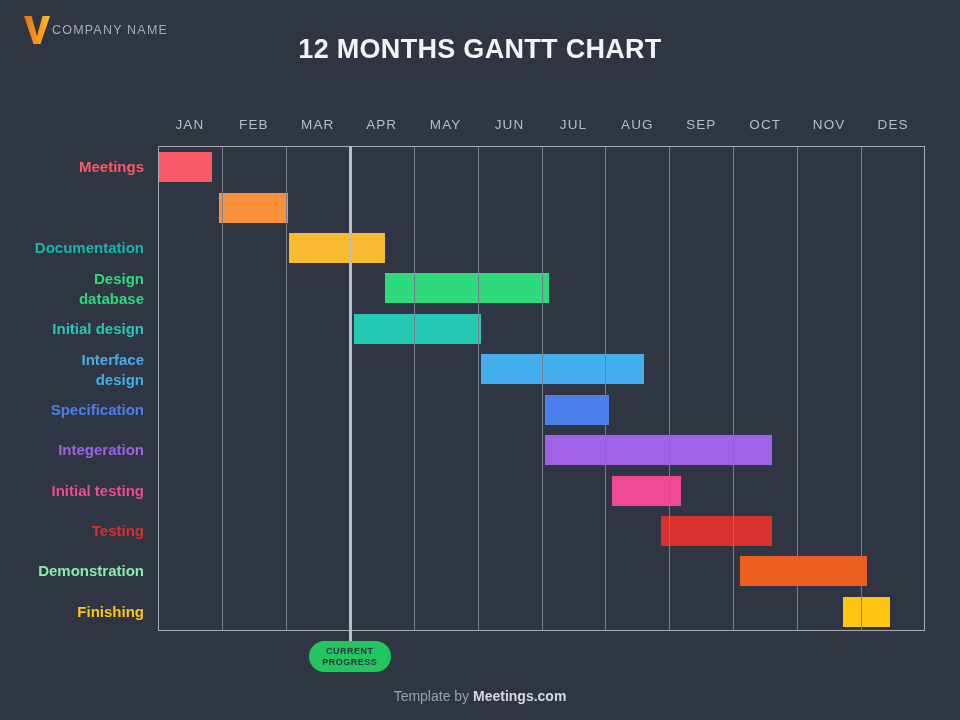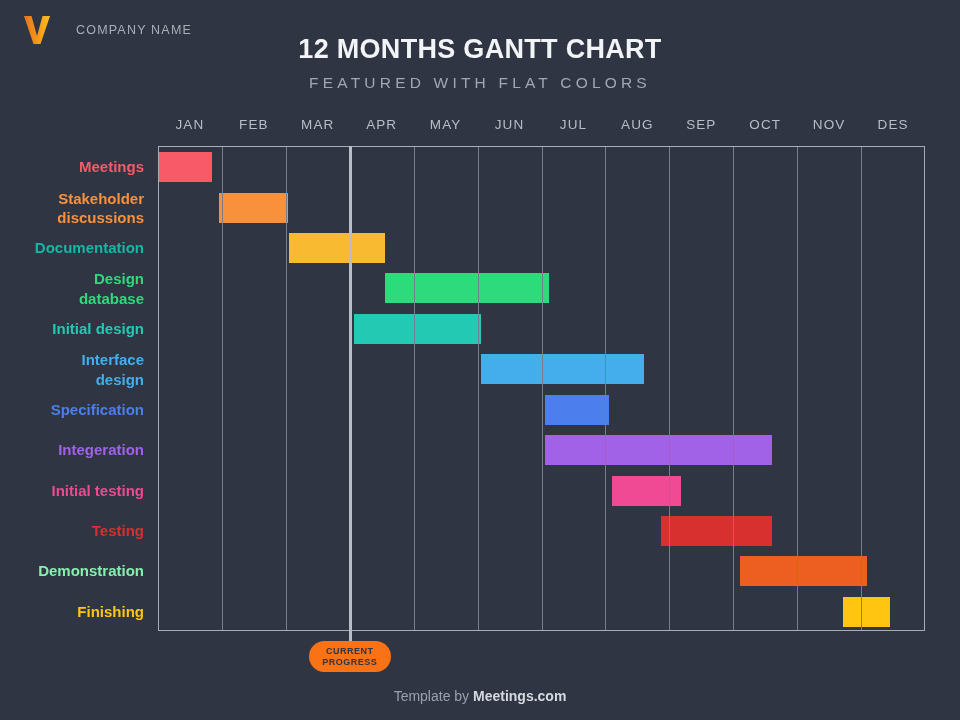--- a/index.html
+++ b/index.html
@@ -17,21 +17,21 @@
     color: #ffffff;
   }
 
   
   .brand {
     position: absolute;
     left: 22px;
     top: 14px;
     display: flex;
     align-items: center;
-    gap: 24px;
+    gap: 0;
   }
   .brand-logo { width: 30px; height: 32px; display: block; }
   .brand-name {
     font-size: 12.5px;
     letter-spacing: 1.2px;
     color: #a9adb8;
     font-weight: 400;
     white-space: nowrap;
   }
 
@@ -137,21 +137,21 @@
     padding-right: 6px;
   }
 
   
   .progress-badge {
     position: absolute;
     top: 641px;
     width: 82px;
     height: 31px;
     border-radius: 16px;
-    background: #f97316;
+    background: #22c55e;
     color: #2f3542;
     font-size: 9px;
     font-weight: bold;
     letter-spacing: 0.5px;
     line-height: 1.22;
     display: flex;
     flex-direction: column;
     justify-content: center;
     text-align: center;
   }
@@ -179,21 +179,20 @@
         <stop offset="100%" stop-color="#fbbf24"></stop>
       </linearGradient>
     </defs>
     <path d="M2 2 L9.5 2 L15 22 L20.5 2 L28 2 L18.5 30 L11.5 30 Z" fill="url(#vgrad)"></path>
   </svg>
   <span class="brand-name">COMPANY NAME</span>
 </div>
 
 <div class="title-block">
   <div class="chart-title">12 MONTHS GANTT CHART</div>
-  <div class="chart-subtitle">FEATURED WITH FLAT COLORS</div>
 </div>
 
 <div class="months" id="months">
     <div class="month">JAN</div>
     <div class="month">FEB</div>
     <div class="month">MAR</div>
     <div class="month">APR</div>
     <div class="month">MAY</div>
     <div class="month">JUN</div>
     <div class="month">JUL</div>
@@ -201,24 +200,20 @@
     <div class="month">SEP</div>
     <div class="month">OCT</div>
     <div class="month">NOV</div>
     <div class="month">DES</div>
   </div>
 
 <div class="labels" id="labels">
     <div class="label" style="color: rgb(249, 90, 104); top: 11.2083px;">
       <div>Meetings</div>
     </div>
-    <div class="label" style="color: rgb(249, 145, 60); top: 42.625px;">
-      <div>Stakeholder</div>
-      <div>discussions</div>
-    </div>
     <div class="label" style="color: #14b8a6; top: 92.0417px;">
       <div>Documentation</div>
     </div>
     <div class="label" style="color: rgb(45, 219, 124); top: 123.458px;">
       <div>Design</div>
       <div>database</div>
     </div>
     <div class="label" style="color: rgb(36, 201, 180); top: 172.875px;">
       <div>Initial design</div>
     </div>

